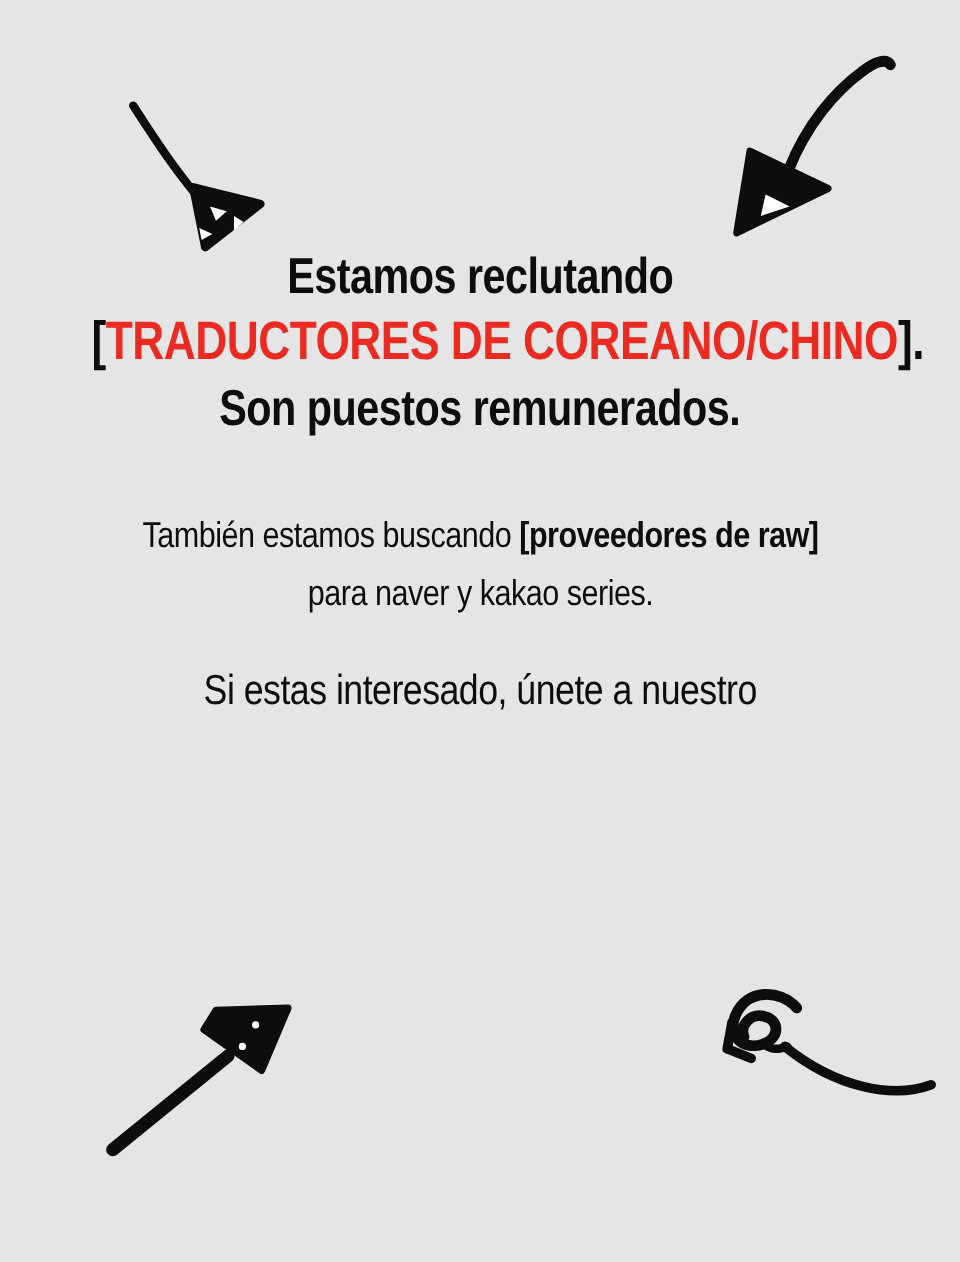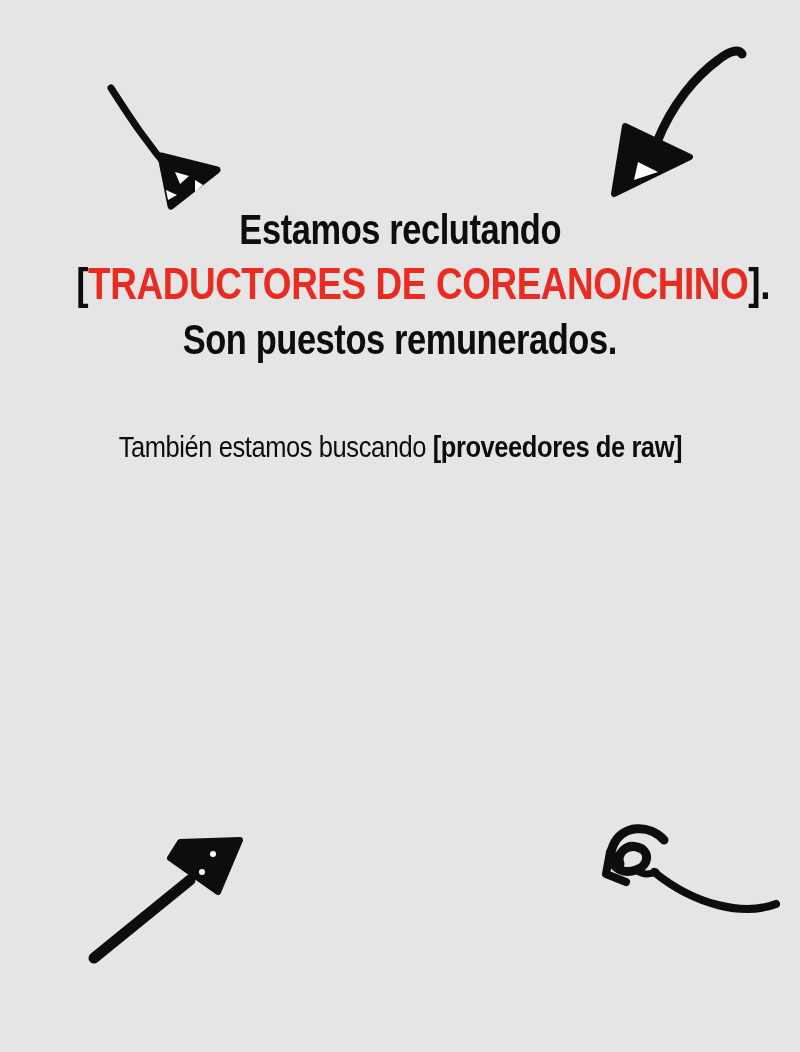--- a/index.html
+++ b/index.html
@@ -68,21 +68,27 @@
     <span class="squish">
       <span>[</span><span class="red">TRADUCTORES DE COREANO/CHINO</span><span>].</span>
     </span>
   </div>
 
   <div class="line m1">
     <span class="squish85">
       <span>También estamos buscando </span><b>[proveedores de raw]</b>
     </span>
   </div>
+  <div class="line m2">
+    <span class="squish85">para naver y kakao series.</span>
+  </div>
 
+  <div class="line c1">
+    <span class="squish85">Si estas interesado, únete a nuestro</span>
+  </div>
 
 
   <div class="arrow" style="left:78px; top:832px;">
     <svg width="175" height="135" viewBox="0 0 175 135">
       <path class="stroke" stroke-width="11" d="M16,126 L112,48"></path>
       <polygon class="fillb" stroke-width="6" points="92,26 102,10 162,8 140,60"></polygon>
       <circle class="fillw" cx="135" cy="22" r="3"></circle>
       <circle class="fillw" cx="124" cy="40" r="3"></circle>
     </svg>
   </div>

